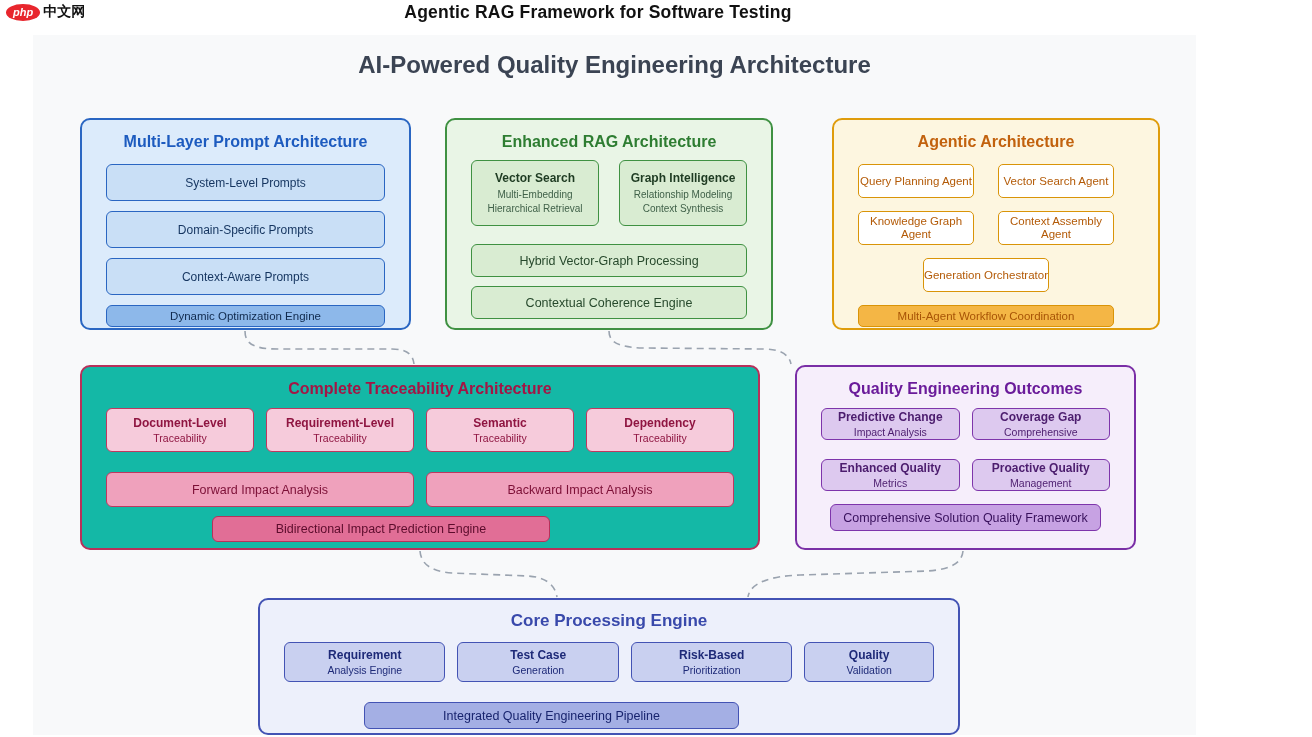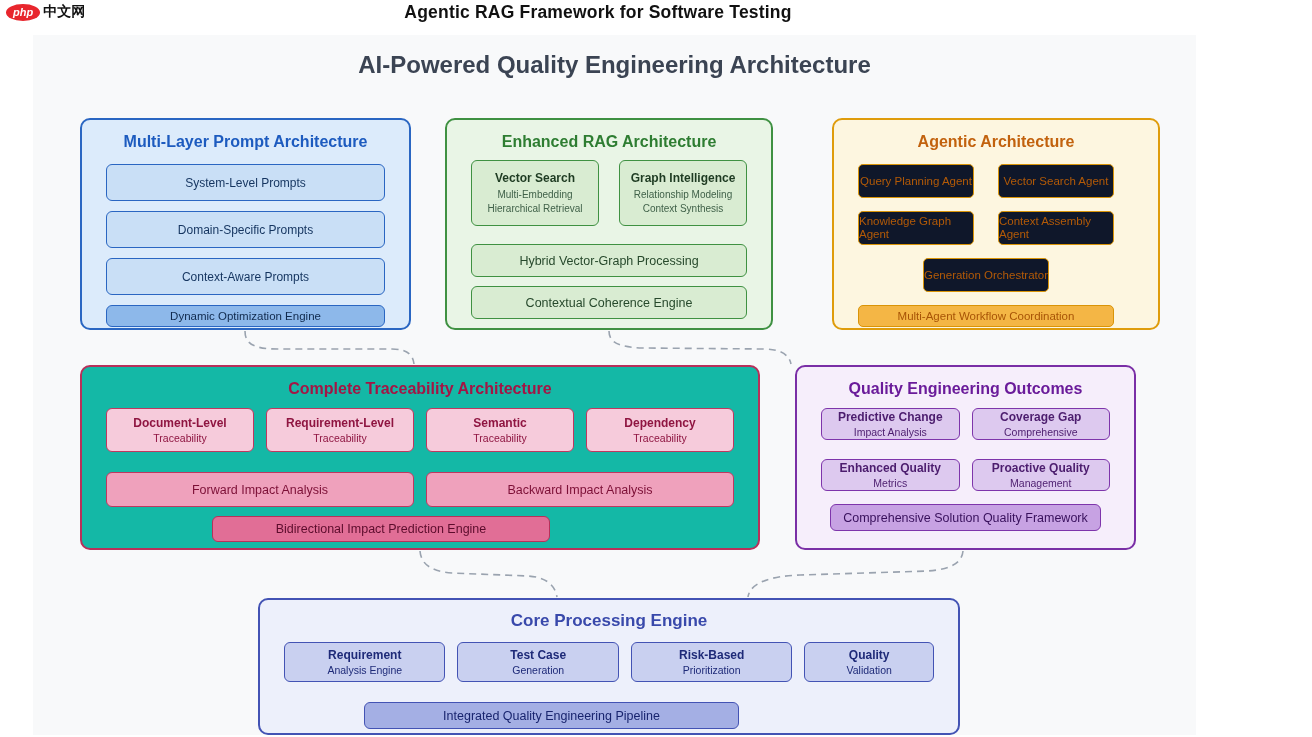--- a/index.html
+++ b/index.html
@@ -33,21 +33,21 @@
   }
 
   
   .connectors { position: absolute; left: 0; top: 0; width: 1312px; height: 737px; pointer-events: none; }
   .connectors path { fill: none; stroke: #9aa3af; stroke-width: 1.6; stroke-dasharray: 7 5; }
 
   
   .box { position: absolute; border: 2px solid; border-radius: 10px; }
   .box-title { text-align: center; padding-top: 12px; font-size: 16px; font-weight: bold; line-height: 20px; }
   .node, .card, .chip, .bar, .footer-bar {
-    display: flex; align-items: center; justify-content: center; text-align: left;
+    display: flex; align-items: center; justify-content: center; text-align: center;
     border: 1.3px solid; border-radius: 6px; font-size: 12px;
   }
   .card { flex-direction: column; gap: 2px; }
   .card-title { font-weight: bold; font-size: 12px; line-height: 14px; }
   .card-sub { font-size: 10.5px; line-height: 13px; }
 
   
   .box-prompt { left: 80px; top: 118px; width: 331px; height: 212px; background: #dcebfb; border-color: #2a66c2; }
   .t-blue { color: #1d5bbf; }
   .stack { margin: 12px 24px 0; display: flex; flex-direction: column; gap: 10px; }
@@ -62,21 +62,21 @@
   .rag-card { width: 128px; height: 66px; gap: 1px; }
   .g-title { color: #1e3b22; margin-bottom: 2px; }
   .g-sub { color: #41624a; font-size: 10px; }
   .rag-bar { margin: 18px 24px 0; height: 33px; color: #27492c; font-size: 12.5px; }
   .rag-bar + .rag-bar { margin-top: 9px; }
 
   
   .box-agentic { left: 832px; top: 118px; width: 328px; height: 212px; background: #fdf6e0; border-color: #df9c0b; }
   .t-orange { color: #c2620e; }
   .agent-grid { width: 256px; margin: 12px 0 0 24px; display: flex; flex-wrap: wrap; gap: 13px 24px; }
-  .chip { width: 116px; height: 34px; background: #0f172a; border-color: #d99408; color: #b35a07; font-size: 11.5px; border-radius: 5px; line-height: 13px; }
+  .chip { width: 116px; height: 34px; background: #ffffff; border-color: #d99408; color: #b35a07; font-size: 11.5px; border-radius: 5px; line-height: 13px; }
   .orchestrator { width: 126px; margin: 13px 0 0 89px; }
   .agent-footer { width: 256px; height: 22px; margin: 13px 0 0 24px; background: #f4b645; border-color: #d99408; color: #a85406; font-size: 11.5px; border-radius: 5px; }
 
   
   .box-trace { left: 80px; top: 365px; width: 680px; height: 185px; background: #14b8a6; border-color: #b8305a; }
   .t-pink { color: #a31545; }
   .trace-cards { margin: 9px 24px 0; display: flex; gap: 12px; }
   .trace-card { flex: 1; height: 44px; background: #f6cbdb; border-color: #bf3860; color: #8f1541; }
   .trace-bars { margin: 20px 24px 0; display: flex; gap: 12px; }
   .trace-bar { flex: 1; height: 35px; background: #efa1bc; border-color: #bf3860; color: #7c0f36; font-size: 12.5px; }

